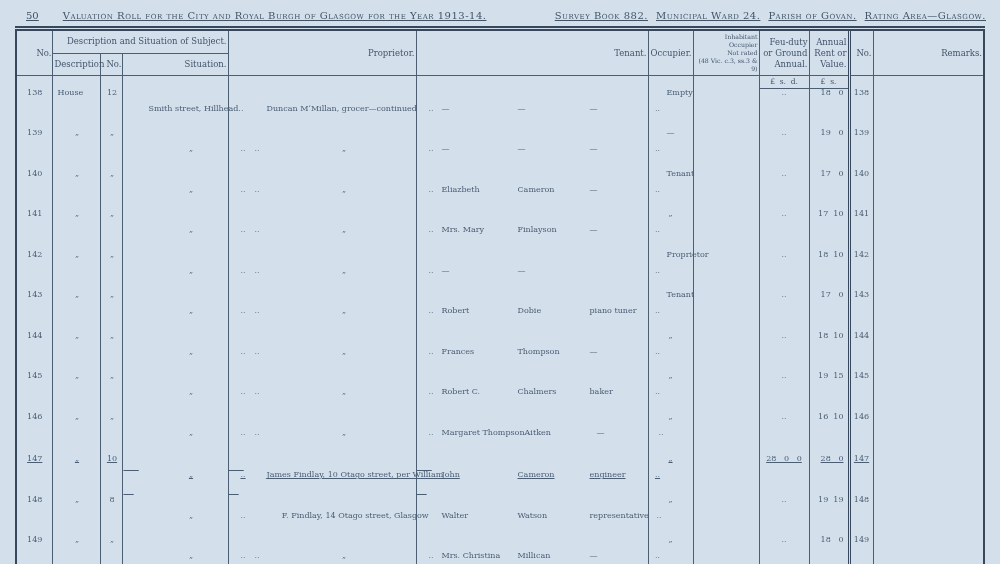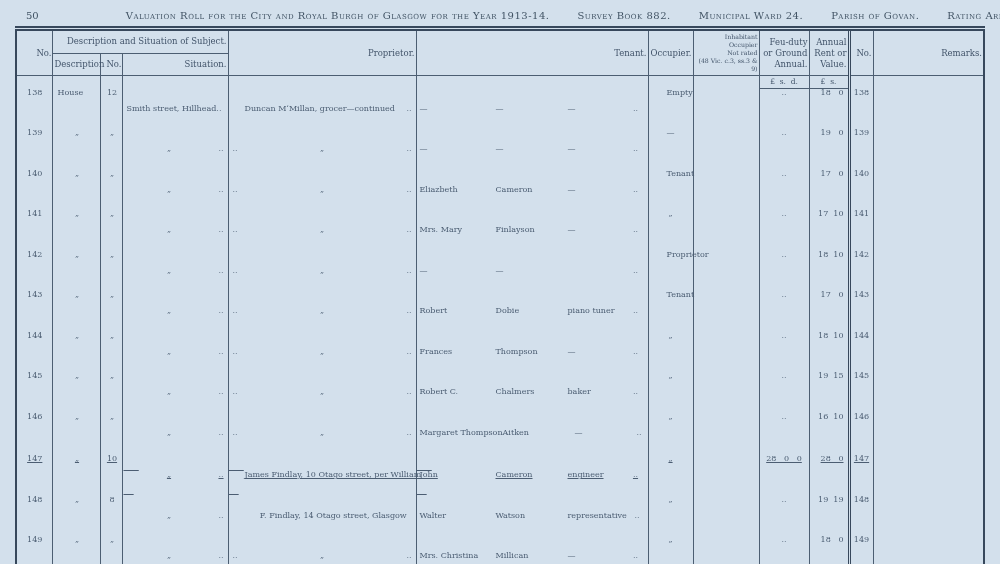--- a/index.html
+++ b/index.html
@@ -5,28 +5,28 @@
   html,body{margin:0;padding:0;}
   body{
     width:1000px;height:564px;overflow:hidden;
     background:#d3e0ec;
     font-family:"DejaVu Serif","Liberation Serif",serif;
     color:#44566b;
   }
   .page{padding-top:6px;}
   
   .titlebar{
-    display:flex;align-items:flex-start;gap:28px;
+    display:flex;align-items:flex-start;gap:8px;
     padding:4px 14px 5px 26px;
     font-variant:small-caps;
     font-size:10px;letter-spacing:.5px;
-    color:#415364;white-space:nowrap;
+    color:#415364;white-space:nowrap;text-decoration:underline;
   }
   .tb-num{margin-right:16px;letter-spacing:0;}
-  .tb-title{flex:1;margin-left:43px;}
+  .tb-title{flex:1;}
   
   table{
     border-collapse:collapse;table-layout:fixed;
     width:968px;margin:0 auto;
     border:2px solid #37485c;
     border-top:5px double #37485c;
     border-bottom:5px double #37485c;
     background:transparent;
   }
   th,td{
@@ -43,21 +43,21 @@
   
   tr.units td{
     height:12px;font-size:7.5px;line-height:12px;text-align:center;color:#42546a;
   }
   tr.units td.u{border-bottom:1px solid #4c5e72;}
   
   tbody td{
     font-size:8px;line-height:8.1px;height:8.1px;vertical-align:top;color:#4b5d72;
   }
   tr.gap-sm td{padding-top:2px;text-decoration:underline;}
-  .fx{display:flex;width:100%;}
+  .fx{display:flex;width:100%;margin-left:22px;}
   .dots{flex:0 0 13px;width:13px;text-align:center;}
   .s-m{flex:1;padding-left:3px;}
   .p-m{flex:1;padding-left:3px;}
   .t1{flex:0 0 76px;padding-left:3px;}
   .t2{flex:0 0 72px;}
   .t3{flex:0 0 56px;}
   .t-d{flex:1;text-align:center;}
   .c-no,.c-n,.c-rn{text-align:center;}
   .c-d{text-align:left;padding-left:4px;}
   .c-o{text-align:left;padding-left:18px;}

